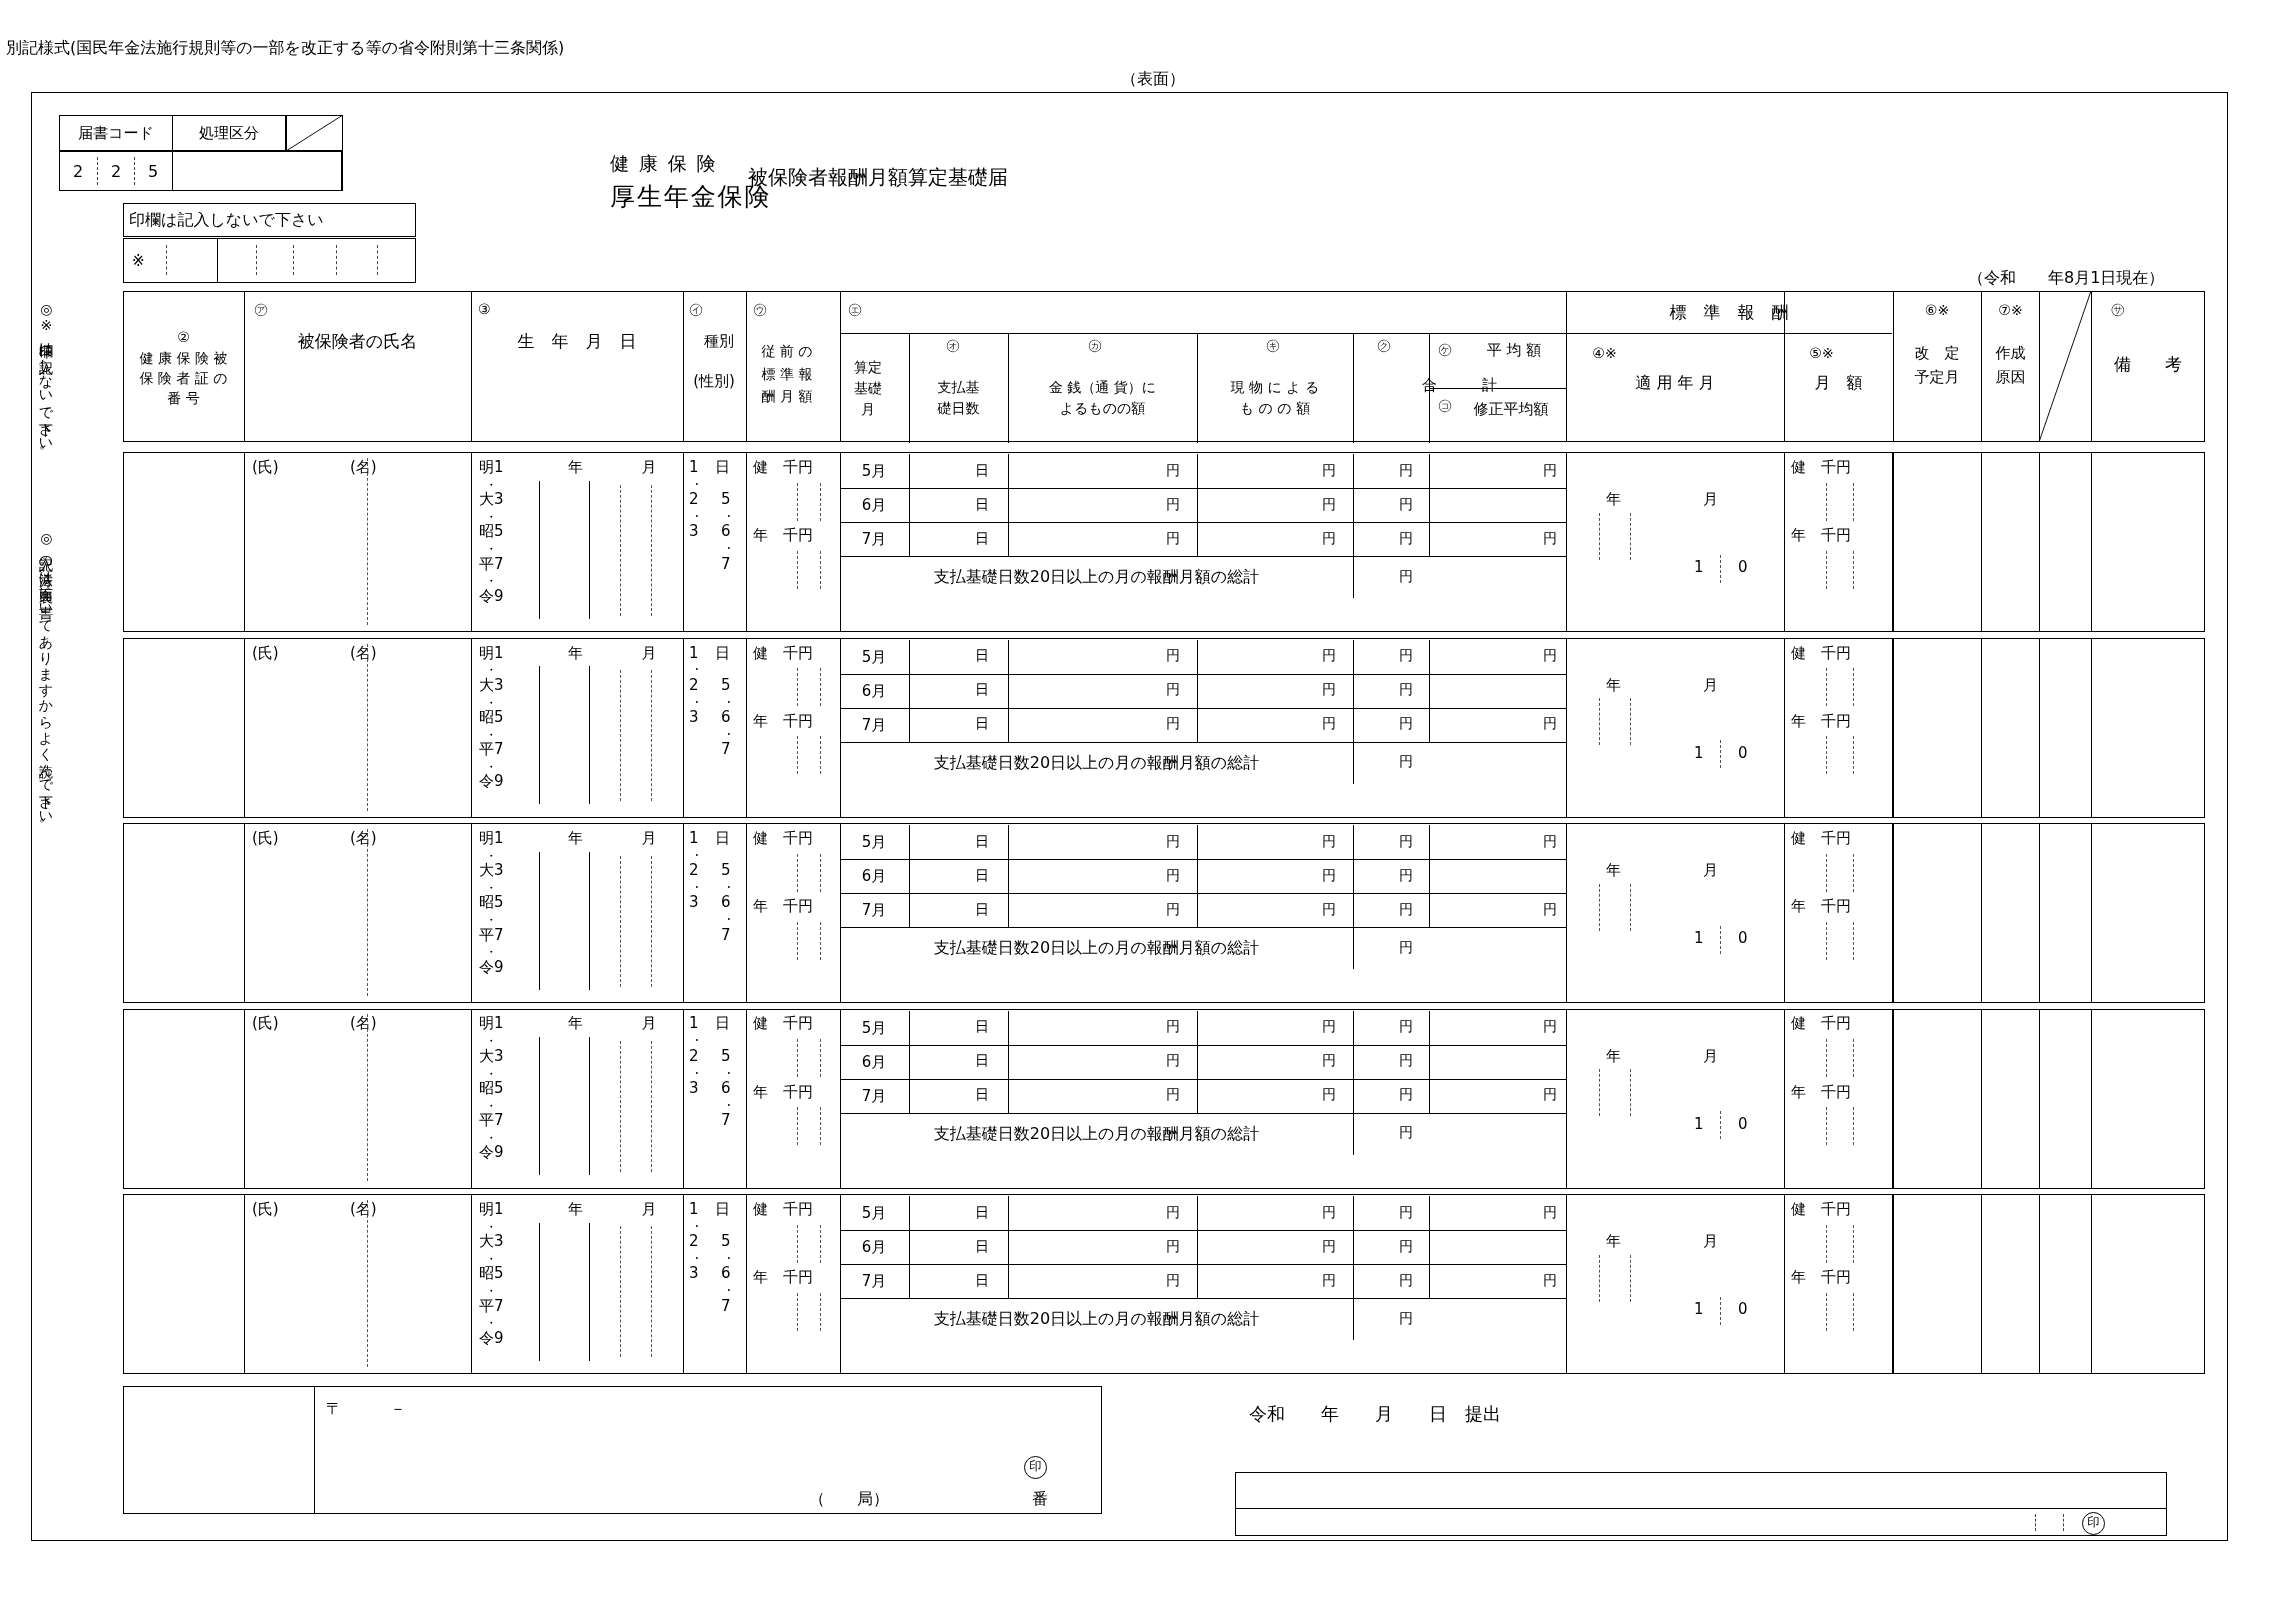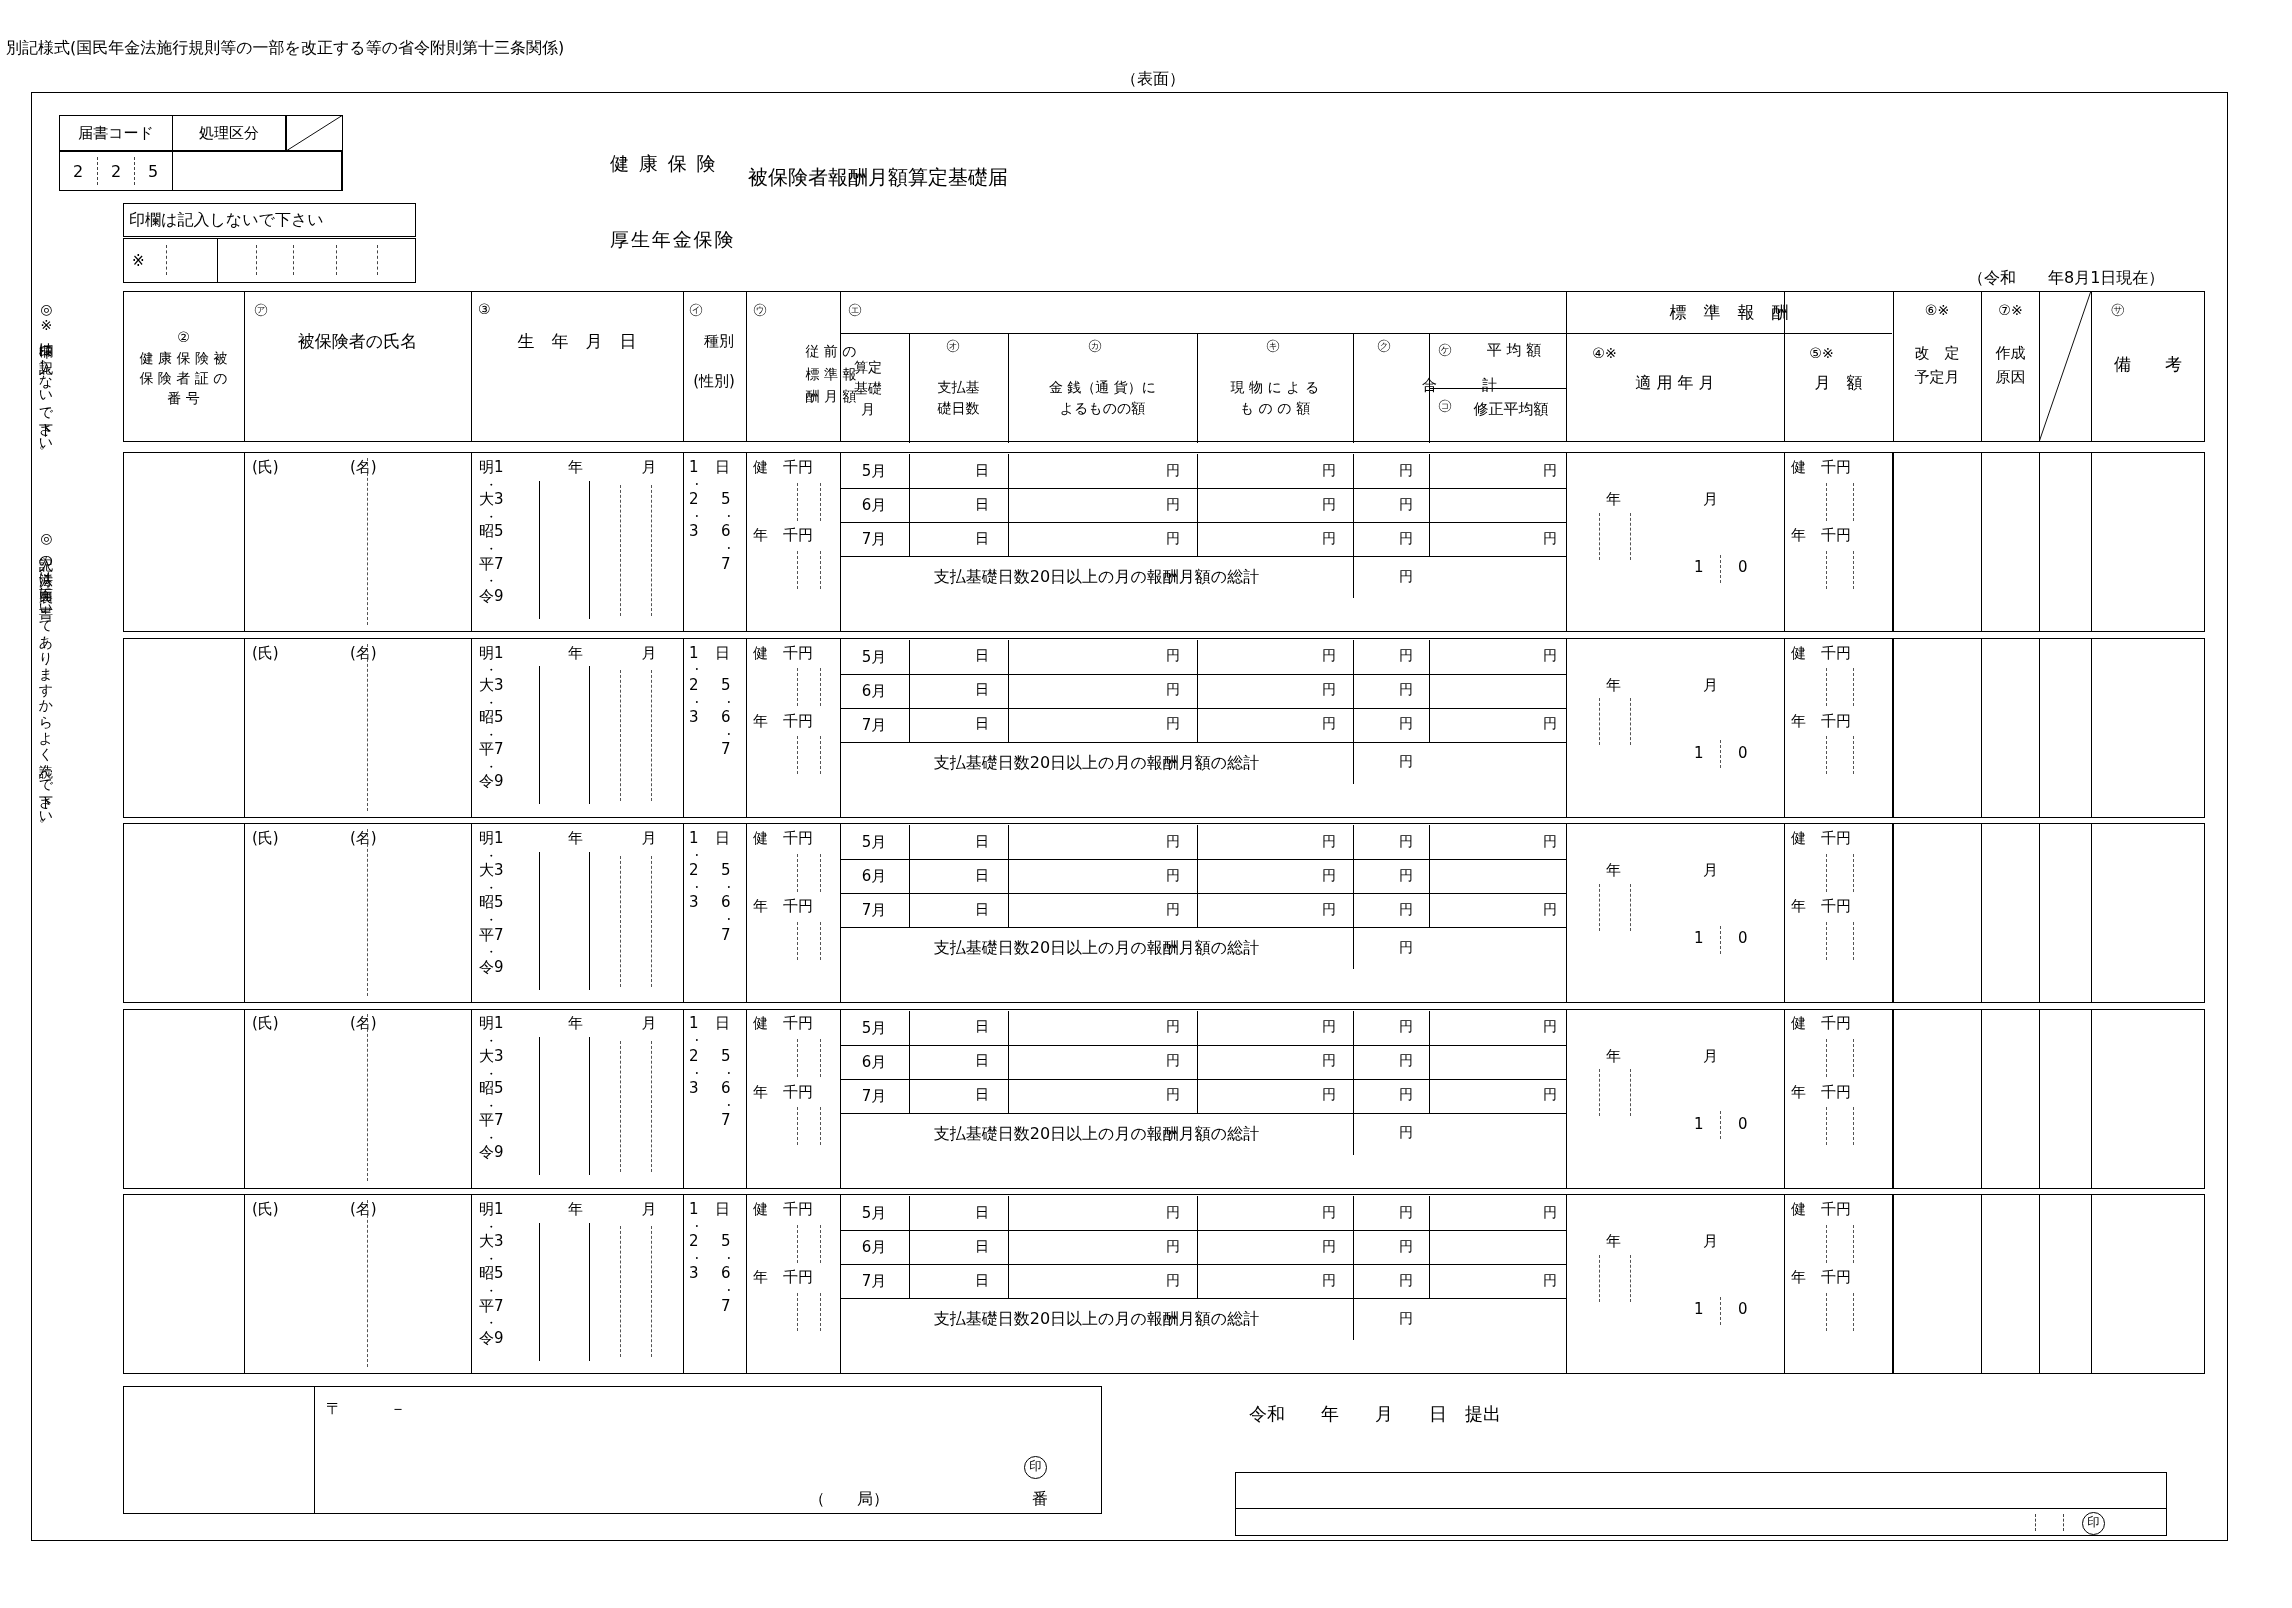--- a/index.html
+++ b/index.html
@@ -41,21 +41,21 @@
   </svg>
   <div class="bx" style="left:59px;top:151px;width:114px;height:40px;"></div>
   <div class="abs ctr" style="left:59px;top:151px;width:38px;height:40px;">2</div>
   <div class="abs ctr" style="left:97px;top:151px;width:38px;height:40px;">2</div>
   <div class="abs ctr" style="left:134px;top:151px;width:38px;height:40px;">5</div>
   <div class="abs" style="left:97px;top:157px;width:0;height:28px;border-left:0.9px dashed #444;"></div>
   <div class="abs" style="left:134px;top:157px;width:0;height:28px;border-left:0.9px dashed #444;"></div>
   <div class="bx" style="left:172px;top:151px;width:170px;height:40px;"></div>
 
   <div class="abs" style="left:610px;top:151px;font-size:19px;letter-spacing:1.9px;">健 康 保 険</div>
-  <div class="abs" style="left:610px;top:180px;font-size:19px;letter-spacing:1.9px;margin-top:47px;">厚生年金保険</div>
+  <div class="abs" style="left:610px;top:180px;font-size:25px;letter-spacing:1.9px;">厚生年金保険</div>
   <div class="abs" style="left:748px;top:164px;font-size:20px;">被保険者報酬月額算定基礎届</div>
 
   <div class="bx" style="left:123px;top:203px;width:293px;height:34px;"></div>
   <div class="abs lft" style="left:129px;top:203px;width:293px;height:34px;font-size:16px;">印欄は記入しないで下さい</div>
   <div class="bx" style="left:123px;top:238px;width:293px;height:45px;"></div>
   <div class="abs" style="left:123px;top:238px;width:95px;height:45px;border-right:0.9px solid #000;box-sizing:border-box;"></div>
   <div class="abs lft" style="left:132px;top:238px;width:57px;height:45px;font-size:15px;">※</div>
   <div class="abs" style="left:166px;top:245px;width:0;height:30px;border-left:0.9px dashed #444;"></div>
   <div class="abs" style="left:256px;top:245px;width:0;height:30px;border-left:0.9px dashed #444;"></div>
   <div class="abs" style="left:293px;top:245px;width:0;height:30px;border-left:0.9px dashed #444;"></div>
@@ -93,21 +93,21 @@
   <div class="abs ctr" style="left:244px;top:322px;width:227px;height:38px;font-size:17px;">被保険者の氏名</div>
 
   <div class="abs" style="left:478px;top:301px;font-size:14px;">③</div>
   <div class="abs ctr" style="left:471px;top:322px;width:212px;height:38px;font-size:17px;">生　年　月　日</div>
 
   <div class="abs" style="left:689px;top:301px;font-size:14px;">㋑</div>
   <div class="abs ctr" style="left:683px;top:329px;width:72px;height:24.6px;font-size:15px;">種別</div>
   <div class="abs ctr" style="left:683px;top:369px;width:62px;height:24.6px;font-size:15px;">(性別)</div>
 
   <div class="abs" style="left:753px;top:301px;font-size:14px;">㋒</div>
-  <div class="abs ctr" style="left:746px;top:322px;width:82px;height:104px;padding-left:44px;">
+  <div class="abs ctr" style="left:746px;top:322px;width:82px;height:104px;">
     <div class="lbl" style="font-size:14px;line-height:1.6;">
       <span>従 前 の</span><br>
       <span>標 準 報</span><br>
       <span>酬 月 額</span>
     </div>
   </div>
 
   <div class="abs" style="left:848px;top:301px;font-size:14px;">㋓</div>
   <div class="abs" style="left:840px;top:333px;width:726px;height:0;border-top:0.9px solid #000;"></div>
 

